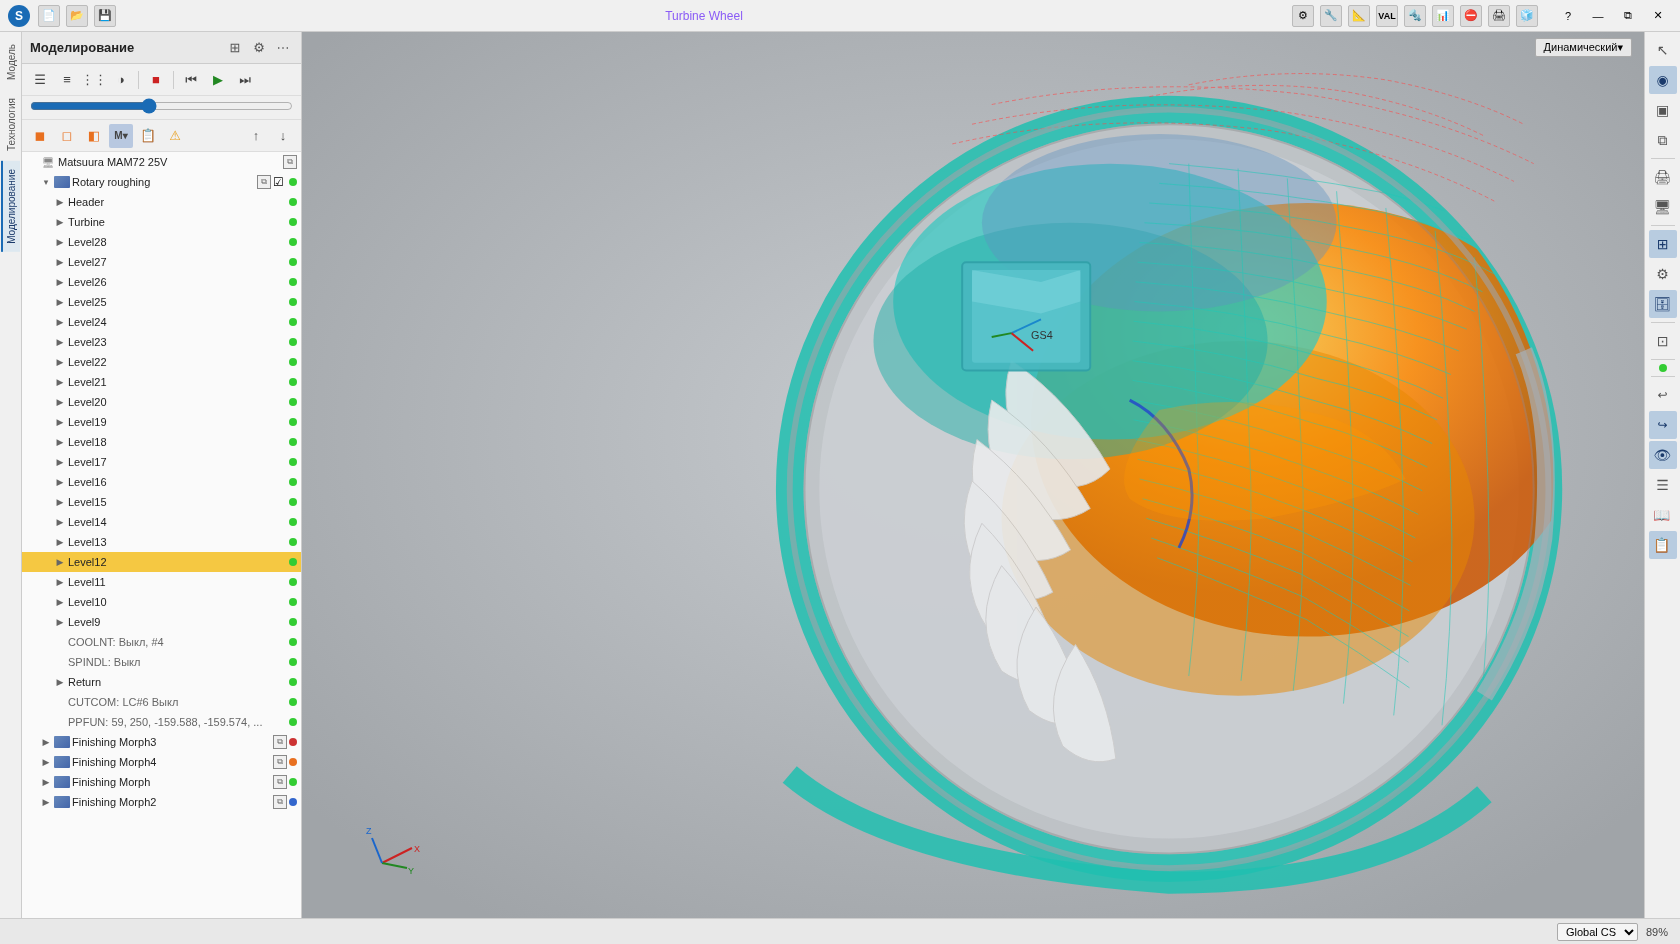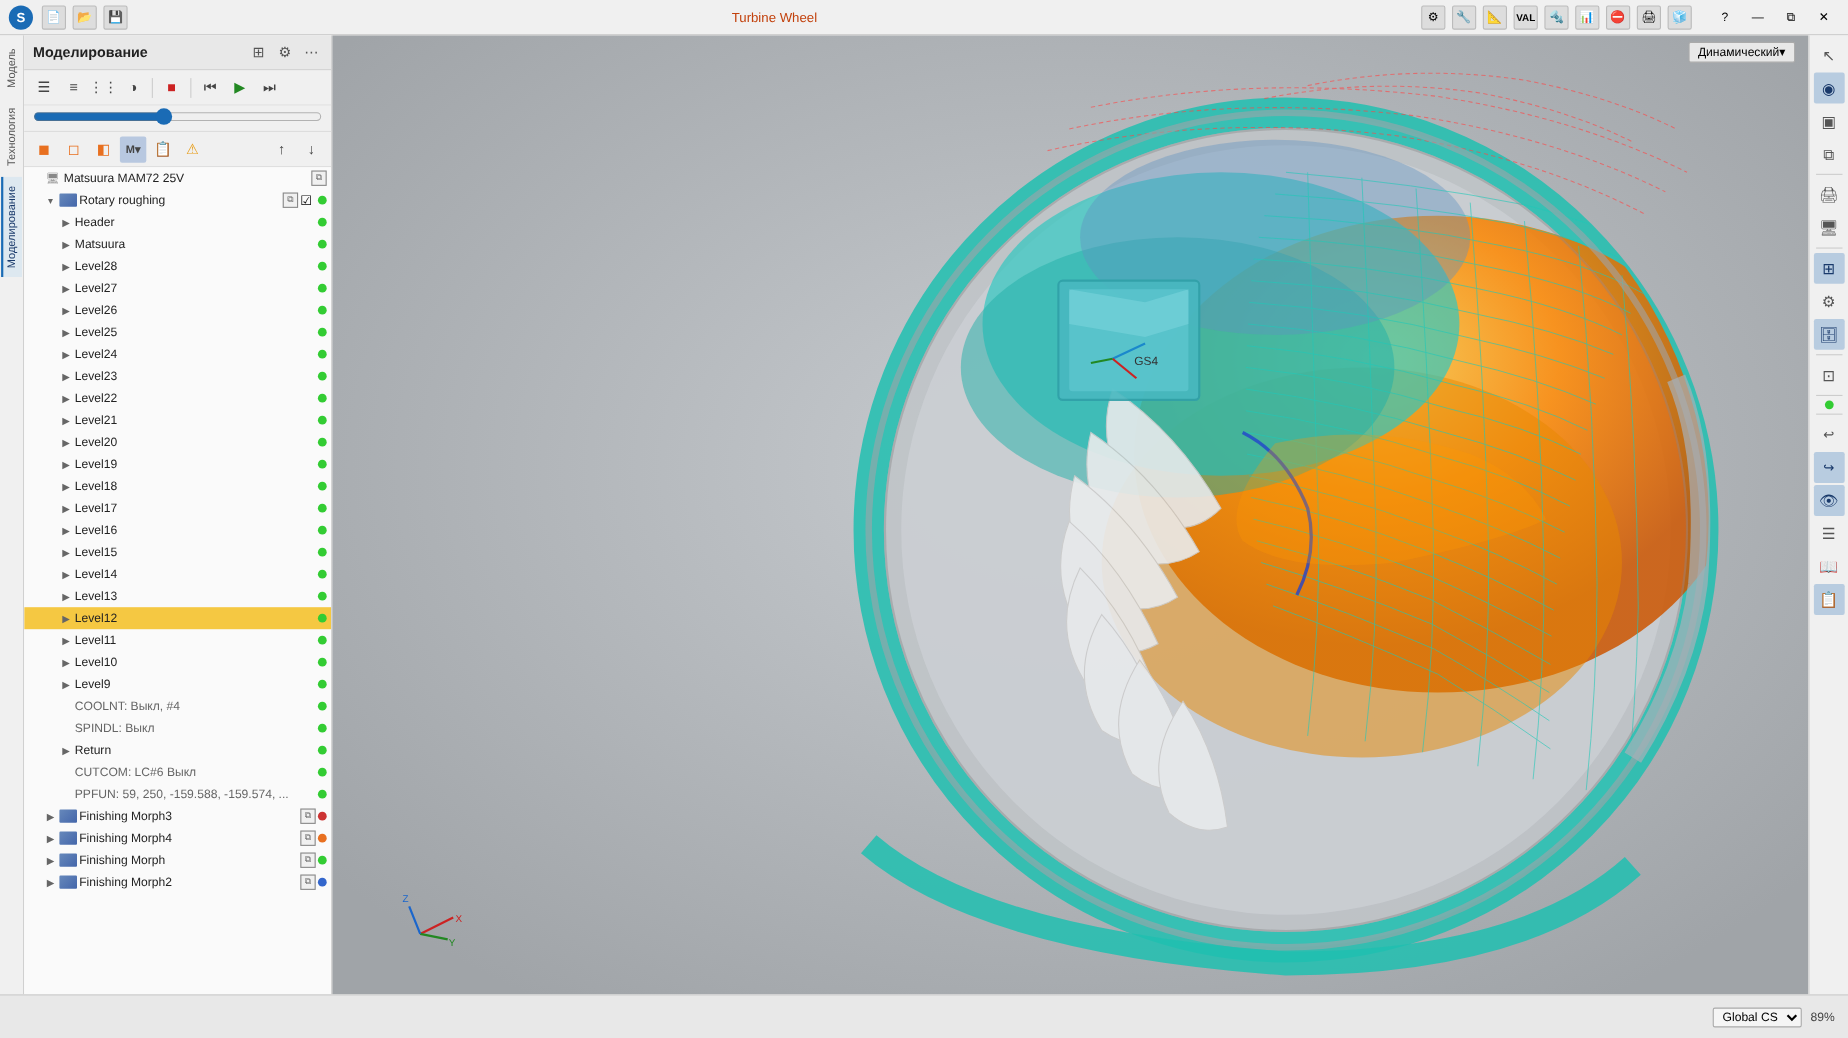--- a/index.html
+++ b/index.html
@@ -6,21 +6,21 @@
     body { font-family: 'Segoe UI', Arial, sans-serif; font-size: 12px; background: #e8e8e8; display: flex; flex-direction: column; width: 1680px; height: 944px; overflow: hidden; }
 
     
     .titlebar {
       display: flex; align-items: center; height: 32px; background: #f0f0f0;
       border-bottom: 1px solid #ccc; padding: 0 8px; gap: 8px; flex-shrink: 0;
     }
     .titlebar-logo { width: 22px; height: 22px; background: #1a6bb5; border-radius: 50%; display: flex; align-items: center; justify-content: center; color: white; font-weight: bold; font-size: 12px; }
     .titlebar-icons { display: flex; gap: 6px; align-items: center; }
     .titlebar-icon { width: 22px; height: 22px; background: #ddd; border-radius: 2px; display: flex; align-items: center; justify-content: center; font-size: 11px; cursor: pointer; border: 1px solid #bbb; }
-    .titlebar-title { flex: 1; text-align: center; font-size: 12px; color: #c2410c; }
+    .titlebar-title { flex: 1; text-align: center; font-size: 12px; color: #8b5cf6; }
     .titlebar-more-icons { display: flex; gap: 6px; align-items: center; margin-left: auto; }
     .win-controls { display: flex; gap: 2px; margin-left: 8px; }
     .win-btn { width: 28px; height: 22px; display: flex; align-items: center; justify-content: center; font-size: 11px; cursor: pointer; border-radius: 2px; }
 
     
     .main-layout { display: flex; flex: 1; overflow: hidden; }
 
     
     .left-sidebar { width: 22px; background: #f0f0f0; border-right: 1px solid #ccc; display: flex; flex-direction: column; align-items: center; gap: 2px; padding: 4px 0; flex-shrink: 0; }
 
@@ -73,21 +73,21 @@
     .dynamic-btn { background: #e8e8e8; border: 1px solid #aaa; border-radius: 2px; padding: 2px 8px; font-size: 11px; cursor: pointer; display: flex; align-items: center; gap: 4px; }
 
     
     .right-sidebar { width: 36px; background: #f0f0f0; border-left: 1px solid #ccc; display: flex; flex-direction: column; align-items: center; padding: 4px 0; gap: 2px; flex-shrink: 0; }
     .rs-icon { width: 28px; height: 28px; display: flex; align-items: center; justify-content: center; font-size: 14px; cursor: pointer; border-radius: 2px; color: #555; }
     .rs-icon.active { background: #b8cce0; color: #1a3a6b; }
     .rs-sep { width: 24px; height: 1px; background: #ccc; margin: 2px 0; }
     .rs-dot { width: 8px; height: 8px; border-radius: 50%; background: #33cc33; }
 
     
-    .bottombar { height: 40px; background: #e8e8e8; border-top: 1px solid #ccc; display: flex; align-items: center; padding: 0 12px; gap: 12px; font-size: 11px; color: #444; flex-shrink: 0; }
+    .bottombar { height: 26px; background: #e8e8e8; border-top: 1px solid #ccc; display: flex; align-items: center; padding: 0 12px; gap: 12px; font-size: 11px; color: #444; flex-shrink: 0; }
     .bottombar-right { margin-left: auto; display: flex; align-items: center; gap: 8px; }
     .cs-select { font-size: 11px; border: 1px solid #aaa; background: #f5f5f5; border-radius: 2px; padding: 1px 4px; cursor: pointer; }
     .zoom-label { font-size: 11px; }
 
     
     .scene-svg { position: absolute; top: 0; left: 0; width: 100%; height: 100%; }
 
     
     .axis-indicator { position: absolute; bottom: 40px; left: 60px; width: 60px; height: 60px; }
     .left-vtab { writing-mode: vertical-lr; transform: rotate(180deg); padding: 8px 3px; font-size: 10px; color: #555; cursor: pointer; border-right: 2px solid transparent; white-space: nowrap; }
@@ -195,21 +195,21 @@
       </div>
 
       <div class="tree-item level3">
         <div class="tree-expand">▶</div>
         <span class="tree-label">Header</span>
         <div class="tree-dot dot-green"></div>
       </div>
 
       <div class="tree-item level3">
         <div class="tree-expand">▶</div>
-        <span class="tree-label">Matsuura</span>
+        <span class="tree-label">Turbine</span>
         <div class="tree-dot dot-green"></div>
       </div>
 
       <div class="tree-item level3">
           <div class="tree-expand">▶</div>
           <span class="tree-label">Level28</span>
           <div class="tree-dot dot-green"></div>
         </div>
       <div class="tree-item level3">
           <div class="tree-expand">▶</div>

